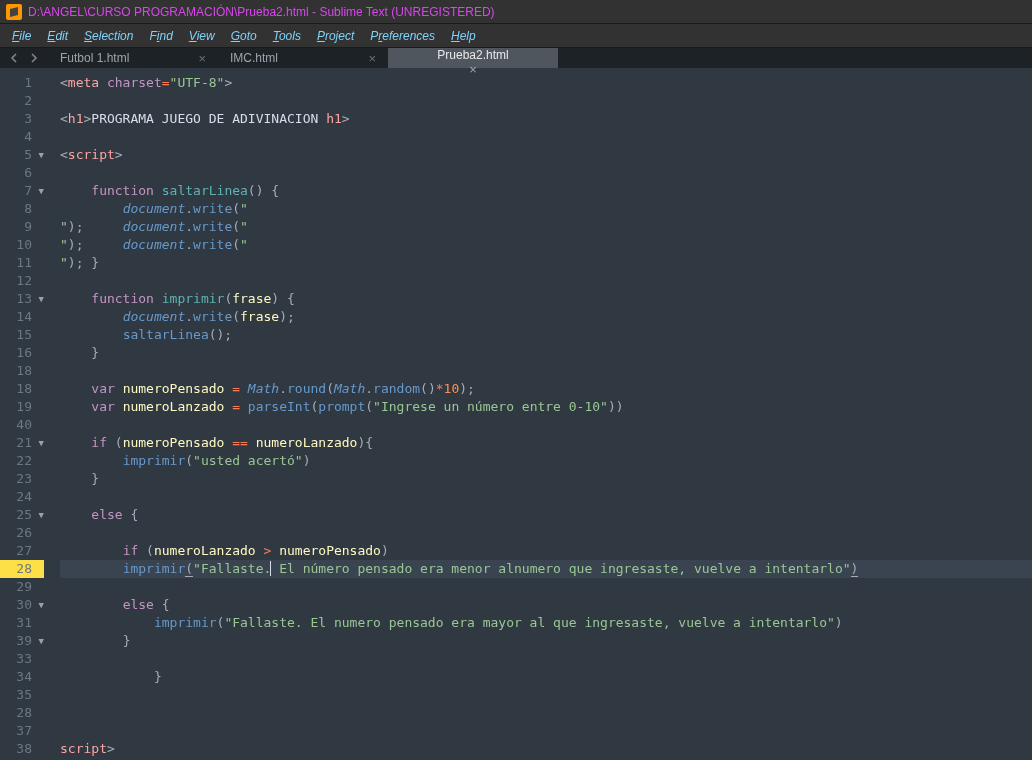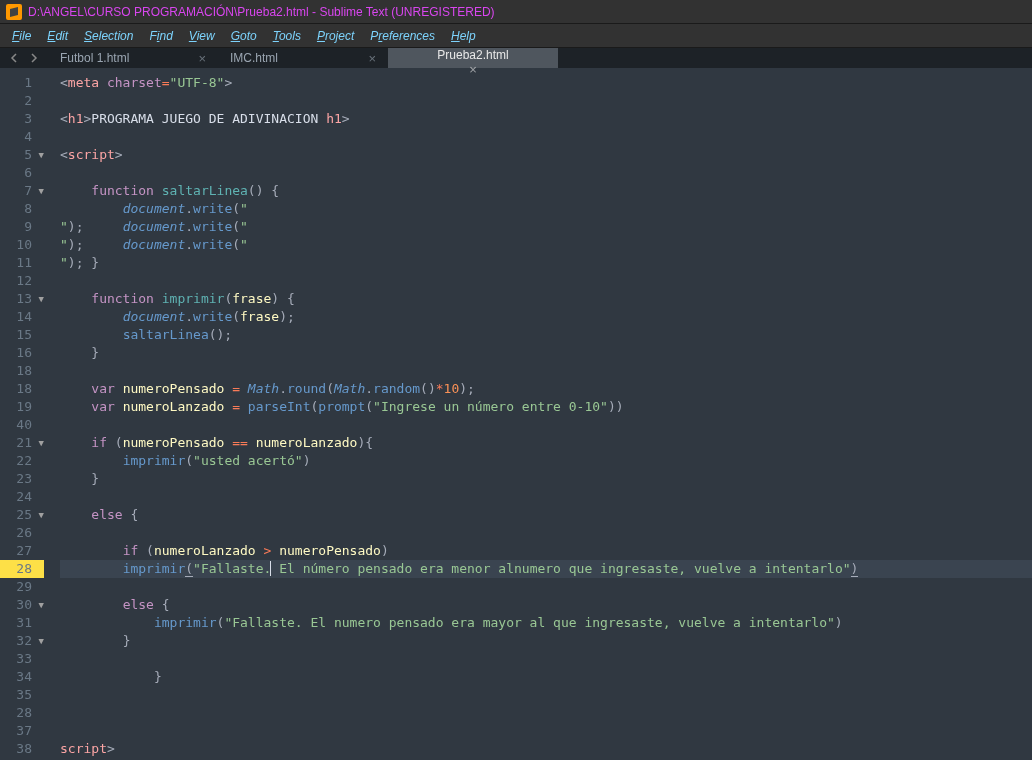--- a/index.html
+++ b/index.html
@@ -299,21 +299,21 @@
       </div>
       <div class="gutter-line">
         <span>30</span>
         <span class="fold-marker">▼</span>
       </div>
       <div class="gutter-line">
         <span>31</span>
         <span class="fold-marker"></span>
       </div>
       <div class="gutter-line">
-        <span>32</span>
+        <span>39</span>
         <span class="fold-marker">▼</span>
       </div>
       <div class="gutter-line">
         <span>33</span>
         <span class="fold-marker"></span>
       </div>
       <div class="gutter-line">
         <span>34</span>
         <span class="fold-marker"></span>
       </div>

